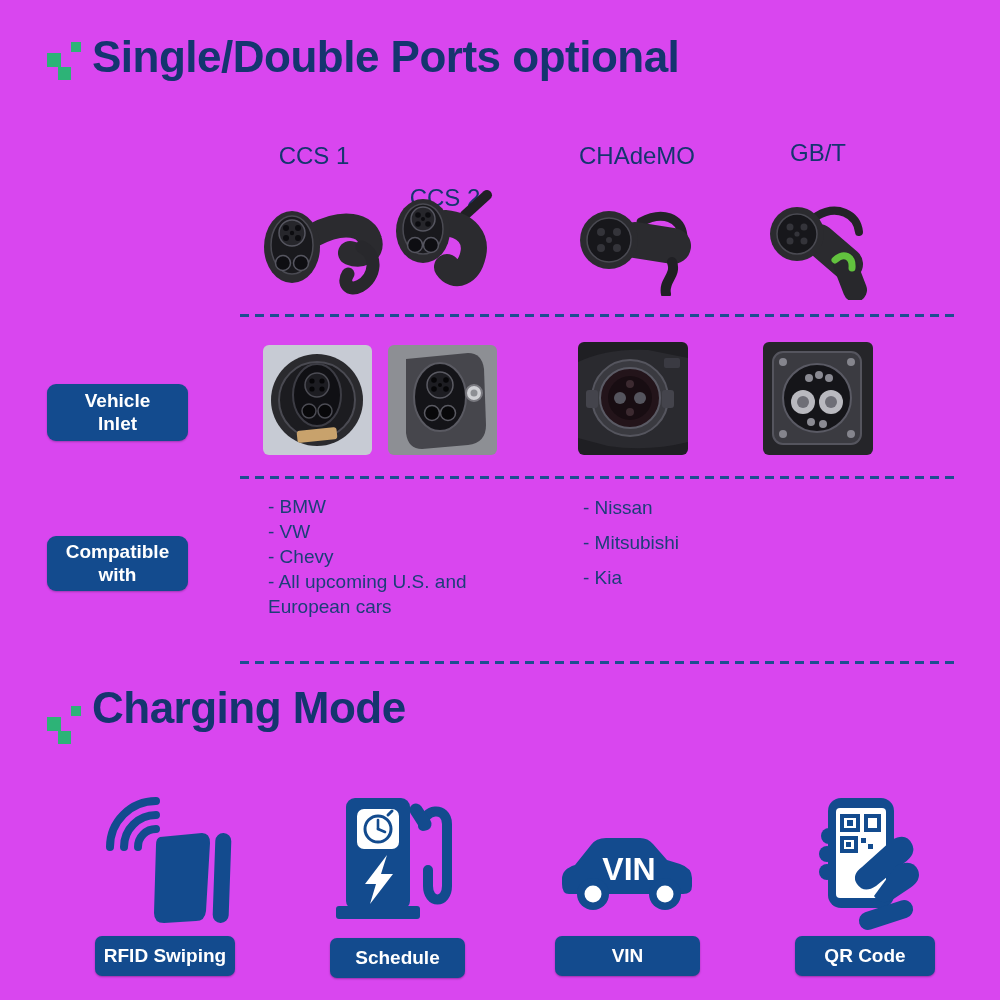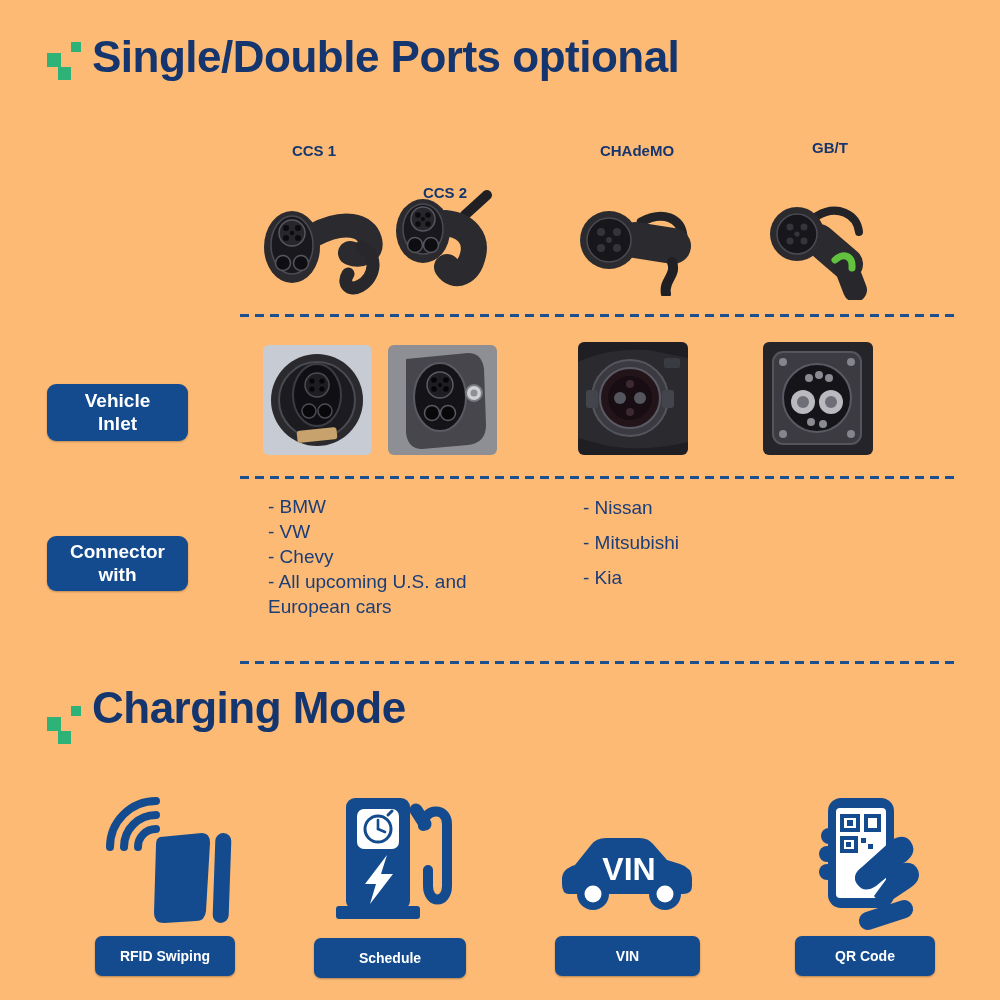--- a/index.html
+++ b/index.html
@@ -1,73 +1,73 @@
 <!DOCTYPE html>
 <html><head>
 <meta charset="utf-8">
 <style>
   * { margin:0; padding:0; box-sizing:border-box; }
   html,body { background:#ffffff; }
   body { font-family:"Liberation Sans", sans-serif; }
-  #canvas { position:relative; width:1000px; height:1000px; background:#fdba74; overflow:hidden; margin:0 auto; }
+  #canvas { position:relative; width:1000px; height:1000px; background:#d946ef; overflow:hidden; margin:0 auto; }
 
   .abs { position:absolute; }
 
   
   .section-title { color:#15356f; font-weight:bold; font-size:44px; letter-spacing:-0.5px; }
   .green-mark { position:absolute; width:40px; height:42px; }
   .green-mark span { position:absolute; background:#2db377; display:block; }
   .green-mark .sq-small { width:10px; height:10px; left:25px; top:2px; }
   .green-mark .sq-mid   { width:14px; height:14px; left:1px;  top:13px; }
   .green-mark .sq-low   { width:13px; height:13px; left:12px; top:27px; }
 
   
-  .col-header { color:#15356f; font-weight:bold; font-size:15px; transform:translateX(-50%); white-space:nowrap; }
+  .col-header { color:#15356f; font-weight:normal; font-size:24px; transform:translateX(-50%); white-space:nowrap; }
 
   
   .row-label { background:#134b8e; color:#ffffff; font-weight:bold; font-size:19px; line-height:1.2;
                border-radius:9px; display:flex; align-items:center; justify-content:center; text-align:center;
                white-space:pre-line; box-shadow:0 1px 2px rgba(0,0,0,0.25); }
 
   
   .dash-line { height:3px; background:repeating-linear-gradient(90deg,#1d4e8f 0 9px, transparent 9px 15px); }
 
   
   .compat-list { color:#1c3e78; font-size:19px; }
   .compat-list div { line-height:1.32; }
   .compat-list.spaced div { margin-bottom:11px; line-height:1.25; }
   .compat-list.gbt div { line-height:1.6; margin-bottom:2px; }
 
   
-  .mode-label { background:#134b8e; color:#ffffff; font-weight:bold; font-size:14px;
+  .mode-label { background:#134b8e; color:#ffffff; font-weight:bold; font-size:19px;
                 border-radius:7px; display:flex; align-items:center; justify-content:center;
                 height:40px; box-shadow:0 1px 2px rgba(0,0,0,0.3); }
 
   svg { display:block; }
 </style>
 </head>
 <body>
 
 <div id="canvas">
 
   <div class="green-mark abs" style="left:46px; top:40px;">
     <span class="sq-small"></span>
       <span class="sq-mid"></span>
       <span class="sq-low"></span>
   </div>
   <div class="abs section-title" style="left:92px; top:32px;">Single/Double Ports optional</div>
 
   <div class="abs col-header" style="left:314px; top:142px;">CCS 1</div>
   <div class="abs col-header" style="left:445px; top:142px;margin-top:42px;">CCS 2</div>
   <div class="abs col-header" style="left:637px; top:142px;text-align:center;">CHAdeMO</div>
-  <div class="abs col-header" style="left:818px; top:139px;margin-left:12px;">GB/T</div>
+  <div class="abs col-header" style="left:818px; top:139px;">GB/T</div>
 
   <div class="abs row-label" style="left:47px; top:384px; width:141px; height:57px;">Vehicle
 Inlet</div>
-  <div class="abs row-label" style="left:47px; top:536px; width:141px; height:55px;">Connector
+  <div class="abs row-label" style="left:47px; top:536px; width:141px; height:55px;">Compatible
 with</div>
 
   <svg class="abs" style="left:256px; top:195px;" width="138" height="106" viewBox="0 0 138 106">
     <path d="M58 40 C88 24 110 30 114 45 C118 58 104 62 94 58" fill="none" stroke="#2b2b2f" stroke-width="24" stroke-linecap="round"></path>
     <path d="M106 52 C122 60 120 82 104 91 C93 97 86 88 92 79" fill="none" stroke="#28282c" stroke-width="13" stroke-linecap="round"></path>
     <ellipse cx="36" cy="52" rx="28" ry="36" fill="#2b2b2f"></ellipse>
     <ellipse cx="36" cy="50" rx="21" ry="29" fill="#19191d" stroke="#4a4a52" stroke-width="1.5"></ellipse>
     <circle cx="36" cy="38" r="13" fill="#26262b" stroke="#565660" stroke-width="1.5"></circle>
     <circle cx="30" cy="33" r="3" fill="#0c0c10"></circle>
       <circle cx="42" cy="33" r="3" fill="#0c0c10"></circle>
@@ -254,17 +254,17 @@
     <rect x="42" y="50" width="14" height="13" fill="none" stroke="#134b8e" stroke-width="4"></rect>
     <rect x="46" y="54" width="5" height="5" fill="#134b8e"></rect>
     <rect x="61" y="50" width="5" height="5" fill="#134b8e"></rect>
     <rect x="68" y="56" width="5" height="5" fill="#134b8e"></rect>
     <path d="M92 52 Q106 44 112 56 Q117 66 104 75 L76 98 Q64 106 57 96 Q51 87 62 79 Z" fill="#134b8e"></path>
     <path d="M96 78 Q112 70 118 82 Q122 92 110 100 L92 112 Q80 118 74 108 Z" fill="#134b8e"></path>
     <rect x="58" y="118" width="56" height="18" rx="9" fill="#134b8e" transform="rotate(-18 86 127)"></rect>
   </svg>
 
   <div class="abs mode-label" style="left:95px;  top:936px; width:140px;">RFID Swiping</div>
-  <div class="abs mode-label" style="left:314px; top:938px; width:152px;">Schedule</div>
+  <div class="abs mode-label" style="left:330px; top:938px; width:135px;">Schedule</div>
   <div class="abs mode-label" style="left:555px; top:936px; width:145px;">VIN</div>
   <div class="abs mode-label" style="left:795px; top:936px; width:140px;">QR Code</div>
 
 </div>
 
 </body></html>

